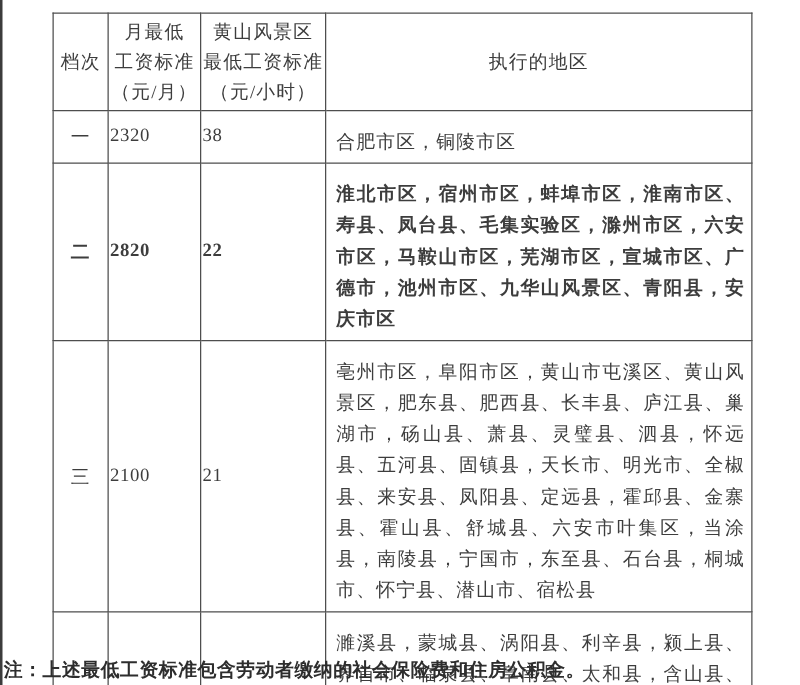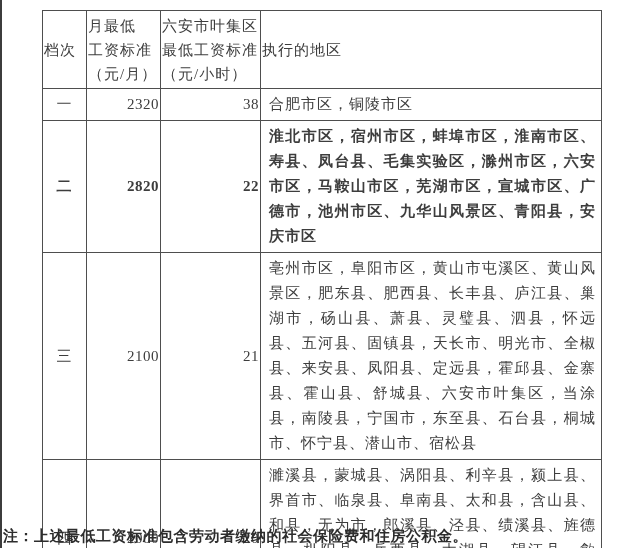--- a/index.html
+++ b/index.html
@@ -36,41 +36,41 @@
     box-sizing: border-box;
     overflow: hidden;
   }
   .col-tier    { width: 44px; }
   .col-month   { width: 74px; }
   .col-hour    { width: 100px; }
   .col-regions { width: 341px; }
 
   tr.header-row td {
     height: 78px;
-    text-align: left;
+    text-align: center;
     vertical-align: middle;
     line-height: 24px;
     letter-spacing: 1px;
     font-family: Liberation Serif, serif;
   }
   td.center-cell {
     text-align: center;
     vertical-align: middle;
     letter-spacing: 1px;
   }
   td.num-cell {
-    text-align: right;
+    text-align: left;
     vertical-align: middle;
     font-size: 16px;
     letter-spacing: 0.5px;
   }
   td.regions-cell {
     text-align: justify;
     vertical-align: middle;
-    padding: 3px 5px 3px 8px;
+    padding: 13px 5px 3px 8px;
     line-height: 25px;
     letter-spacing: 1px;
   }
   tr.row-1 td { height: 32px; }
   tr.row-2 td { height: 105px; font-weight: bold; }
   tr.row-3 td { height: 173px; margin-top: 28px; }
   tr.row-4 td { height: 125px; }
 
   .footnote {
     position: absolute;
@@ -101,21 +101,21 @@
     <tr class="header-row">
       <td>
         <span>档次</span>
       </td>
       <td>
         <div>月最低</div>
         <div>工资标准</div>
         <div>（元/月）</div>
       </td>
       <td>
-        <div>六安市叶集区</div>
+        <div>黄山风景区</div>
         <div>最低工资标准</div>
         <div>（元/小时）</div>
       </td>
       <td>
         <span>执行的地区</span>
       </td>
     </tr>
 
     <tr class="row-1">
       <td class="center-cell">一</td>

